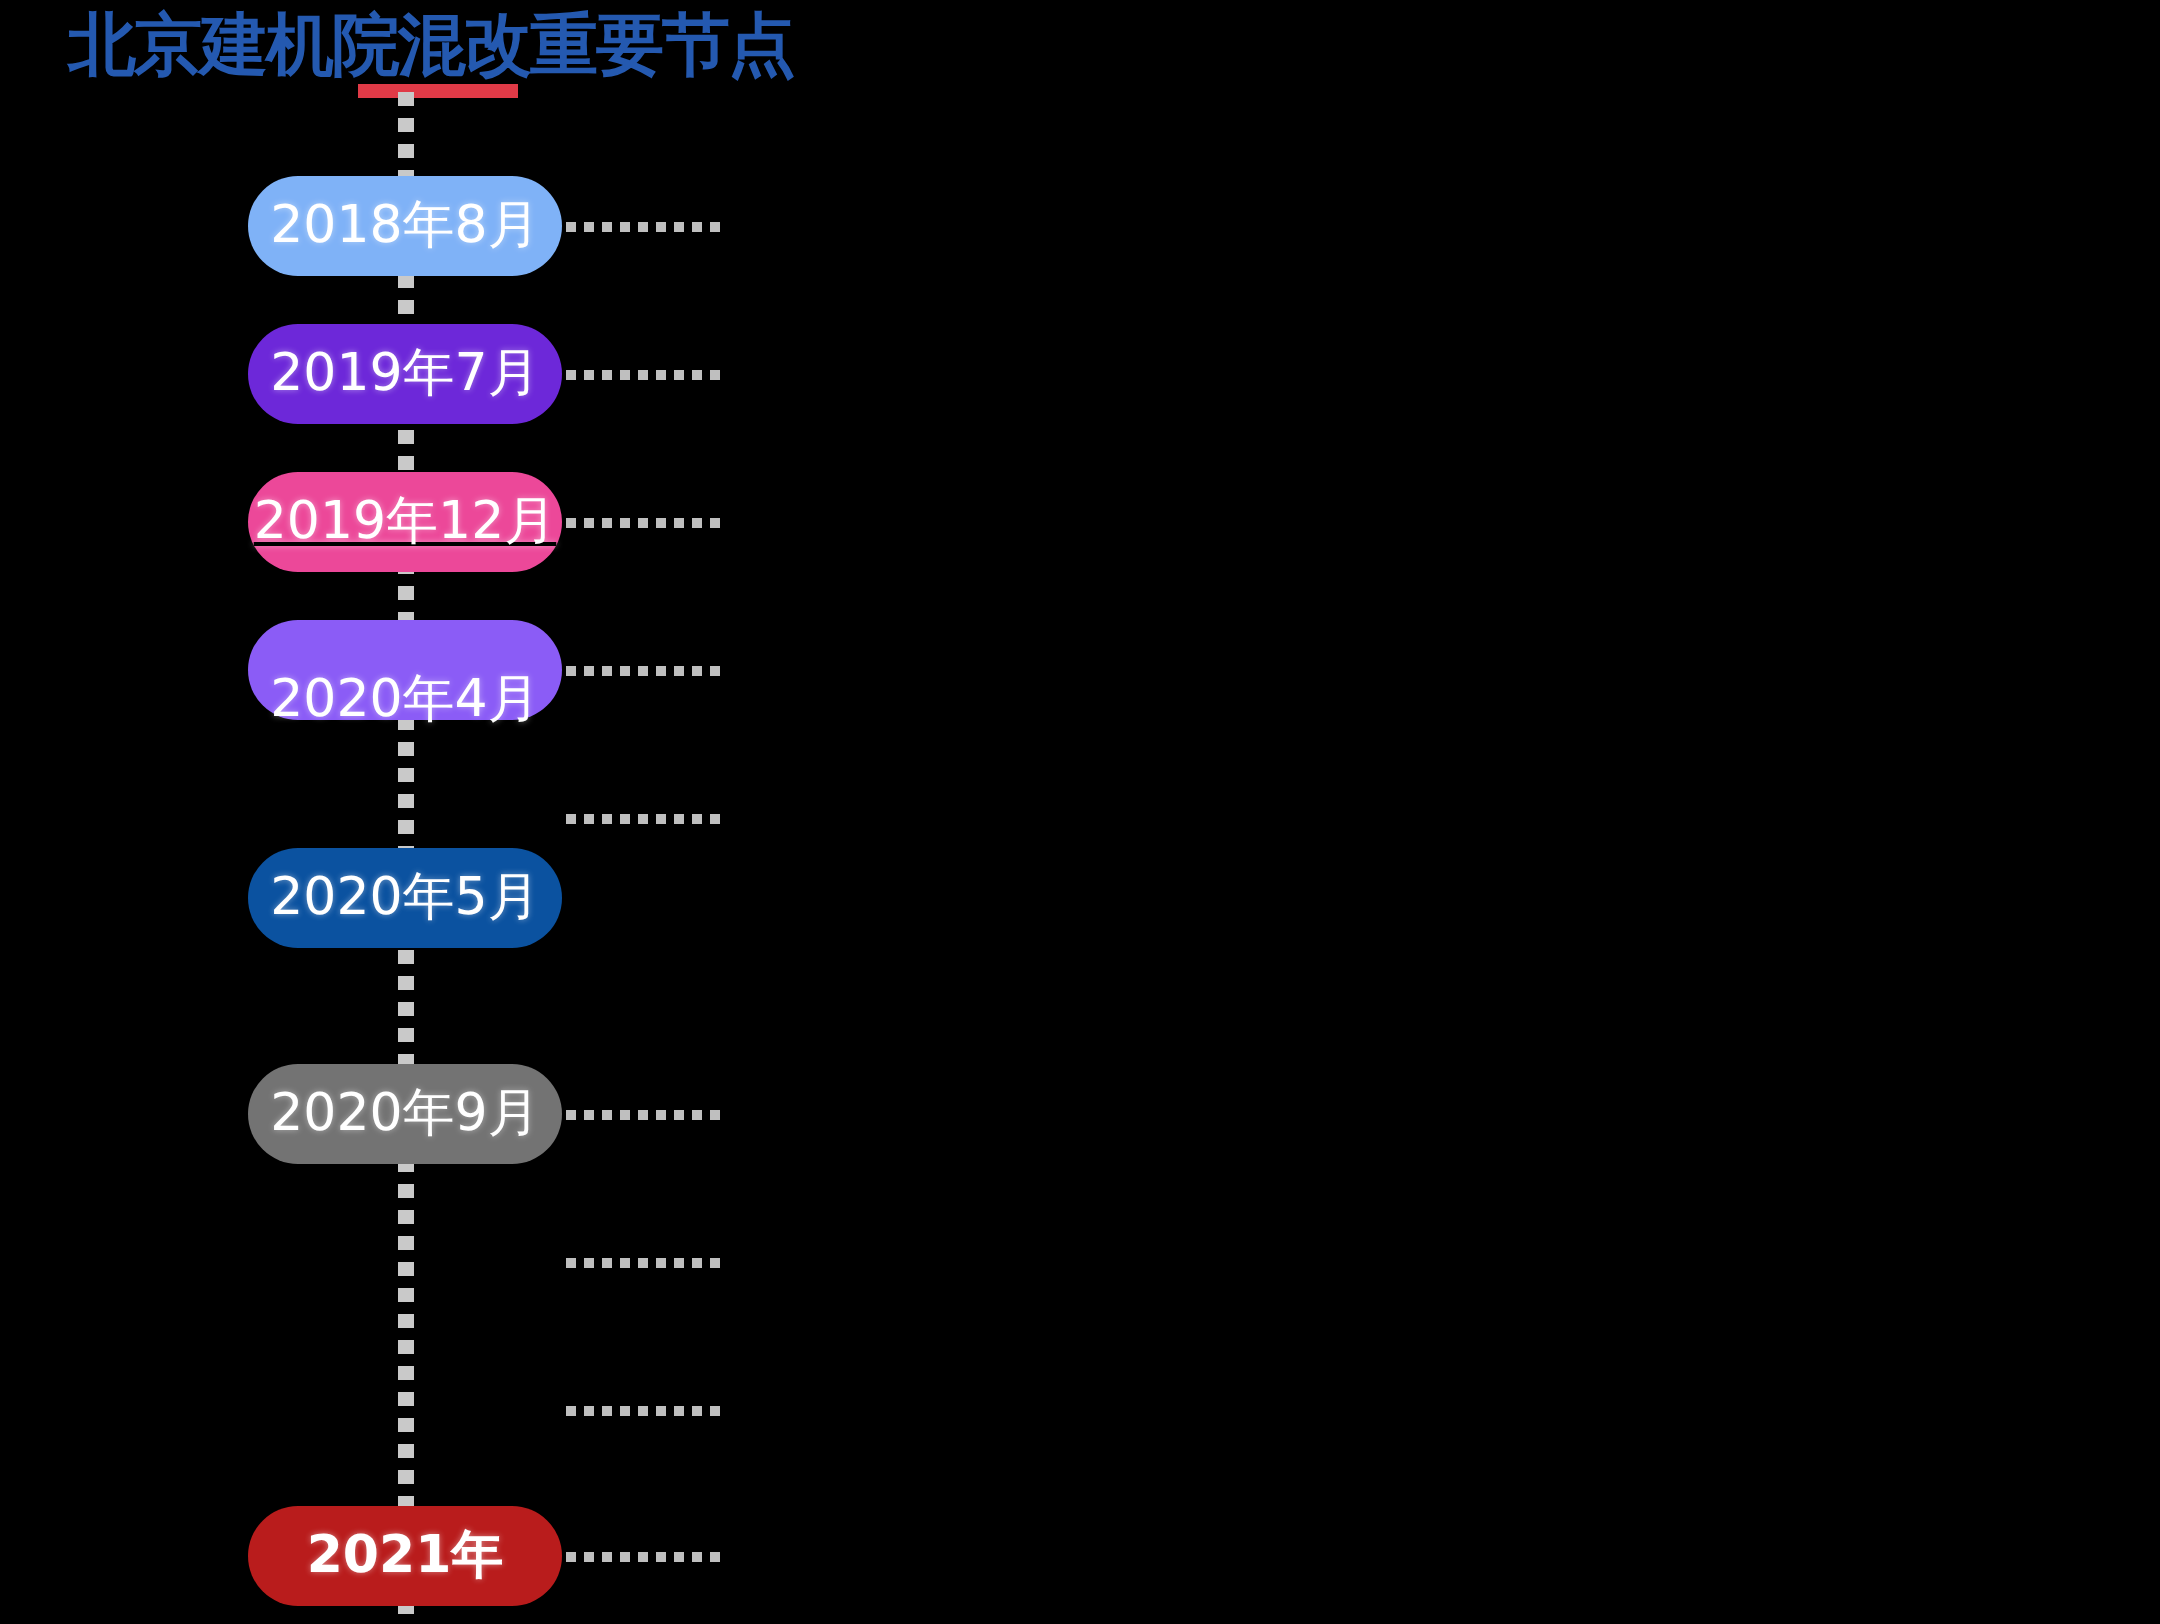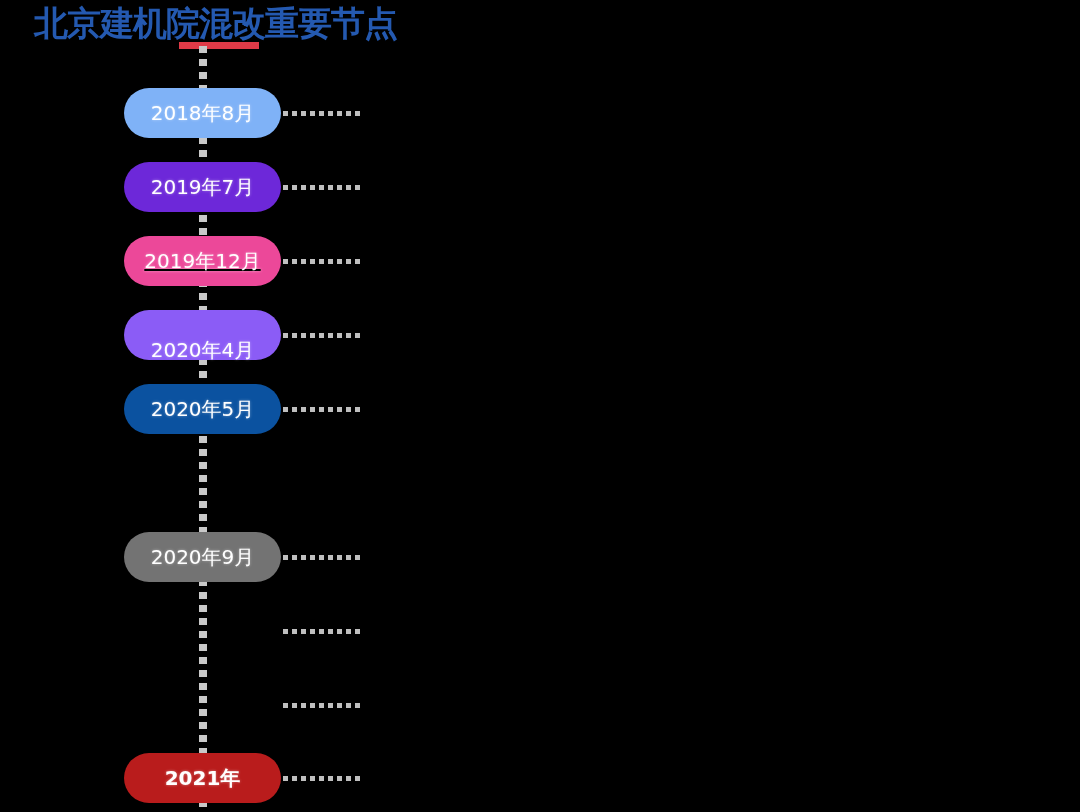--- a/index.html
+++ b/index.html
@@ -83,21 +83,21 @@
     width: 157px;
     height: 50px;
     border-radius: 25px;
     display: flex;
     align-items: center;
     justify-content: center;
     box-sizing: border-box;
   }
   .node-label {
     font-family: "DejaVu Sans", sans-serif;
-    font-size: 20px;
+    font-size: 26px;
     line-height: 19px;
     color: #FFFFFF;
     white-space: nowrap;
     text-shadow: 0 0 3px rgba(255,255,255,0.45);
     user-select: none;
   }
   .node-label.bold {
     font-weight: bold;
   }
   .node-connector {
@@ -144,21 +144,21 @@
       </div>
       <div class="node-connector"></div>
     </div>
     <div class="timeline-row" style="top: 310px;">
       <div class="node-pill" style="background: #8b5cf6; align-items: flex-end;">
         <span class="node-label">2020年4月</span>
       </div>
       <div class="node-connector"></div>
     </div>
     <div class="timeline-row" style="top: 384px;">
-      <div class="node-pill" style="background: rgb(11, 82, 160);">
+      <div class="node-pill" style="background: rgb(11, 82, 160); margin-top: 40px;">
         <span class="node-label">2020年5月</span>
       </div>
       <div class="node-connector"></div>
     </div>
     <div class="timeline-row" style="top: 532px;">
       <div class="node-pill" style="background: #737373;">
         <span class="node-label">2020年9月</span>
       </div>
       <div class="node-connector"></div>
     </div>

